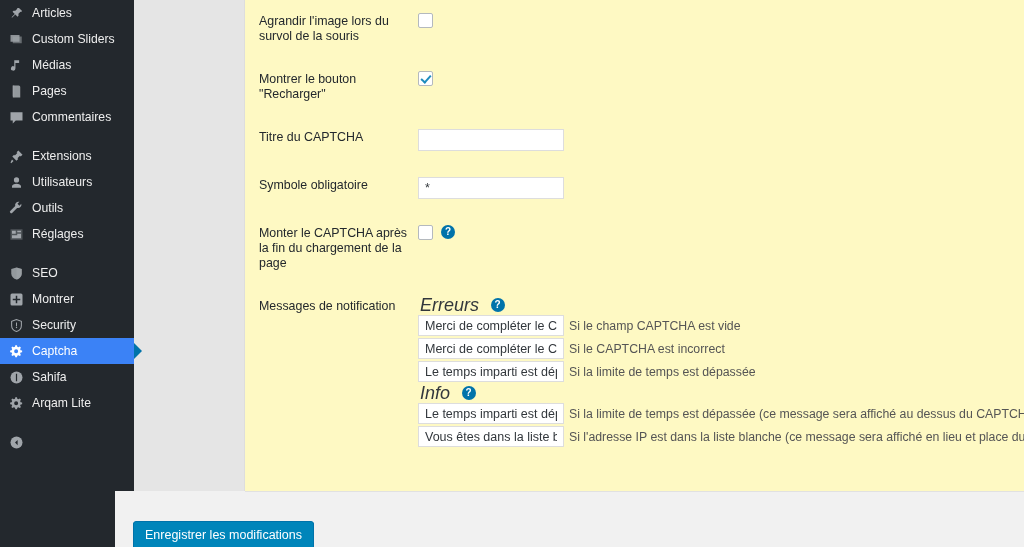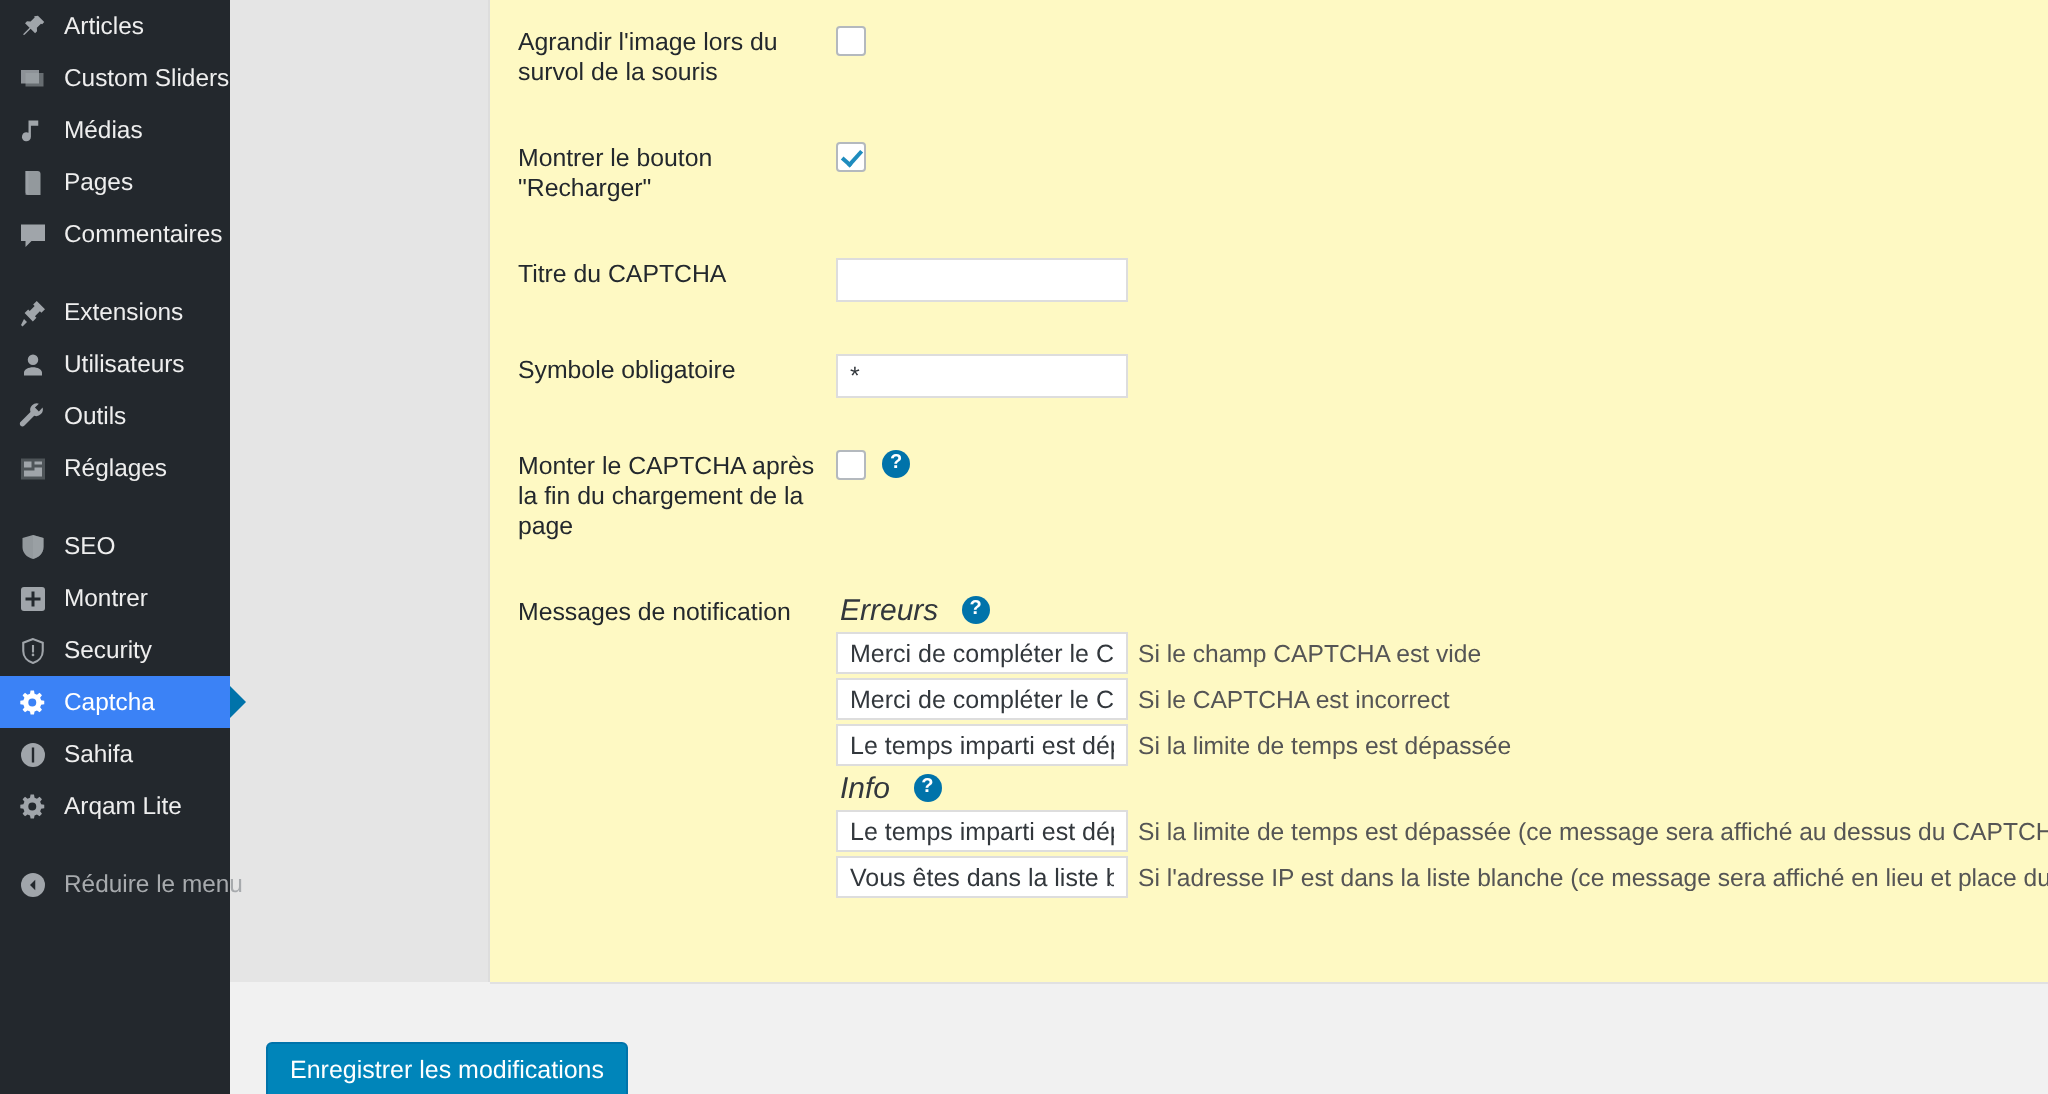--- a/index.html
+++ b/index.html
@@ -15,21 +15,21 @@
     font-size: 13px;
     color: #444;
     position: relative;
   }
 
   
   #adminmenu {
     position: absolute;
     left: 0;
     top: 0;
-    width: 115px;
+    width: 134px;
     height: 491px;
     background: #23282d;
     z-index: 5;
   }
   .menu-item {
     position: relative;
     display: flex;
     align-items: center;
     height: 26px;
     padding-left: 7px;
@@ -173,21 +173,21 @@
     vertical-align: top;
     margin-left: 8px;
     cursor: pointer;
     font-family: "Liberation Sans", sans-serif;
   }
 
   .row-flex { display: flex; align-items: flex-start; }
 
   .msg-group-label {
     font-style: italic;
-    font-size: 15px;
+    font-size: 18px;
     color: #32373c;
     line-height: 14px;
     margin: 0 0 3px 2px;
     display: inline-block;
   }
   .msg-line {
     display: flex;
     align-items: center;
     margin-bottom: 2px;
   }
@@ -372,21 +372,20 @@
       <span class="mi-label">Arqam Lite</span>
     </div>
     <div class="menu-sep"></div>
     <div class="menu-item collapse-item">
       <span class="mi-icon">
         <svg width="15" height="15" viewBox="0 0 20 20" fill="currentColor" aria-hidden="true">
           <circle cx="10" cy="10" r="8"></circle>
           <path d="M11.5 6.5 8 10l3.5 3.5z" fill="#23282d"></path>
         </svg>
       </span>
-      <span class="mi-label">Réduire le menu</span>
     </div>
   </div>
 <div id="sidebar-foot"></div>
 
 <div id="gutter"></div>
 
 <div id="content-panel">
   <table class="form-table">
     <tbody>
 

